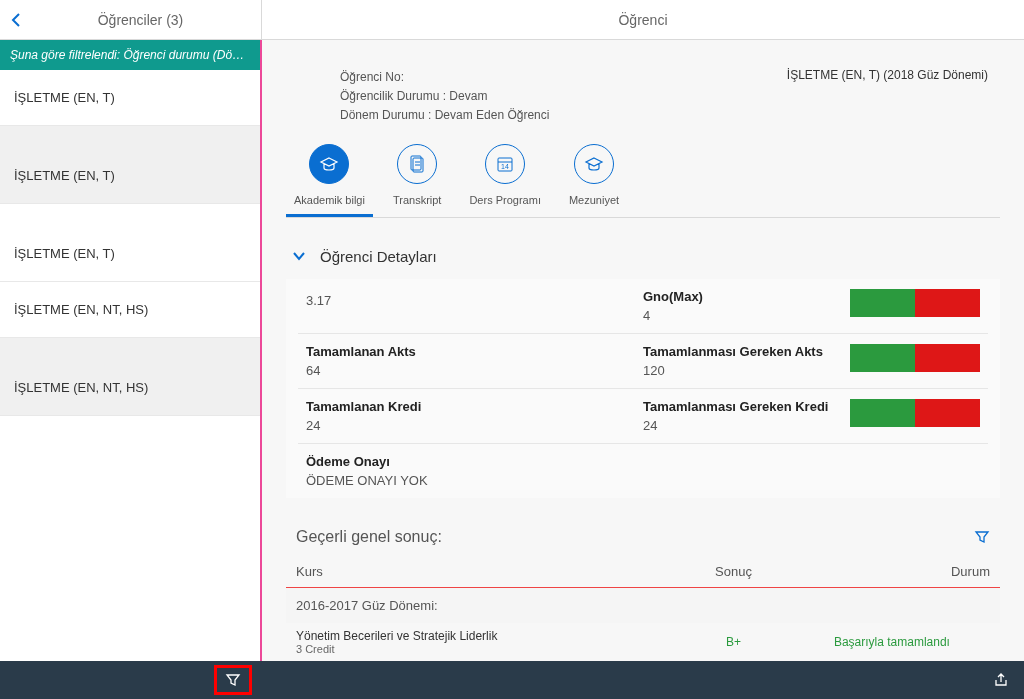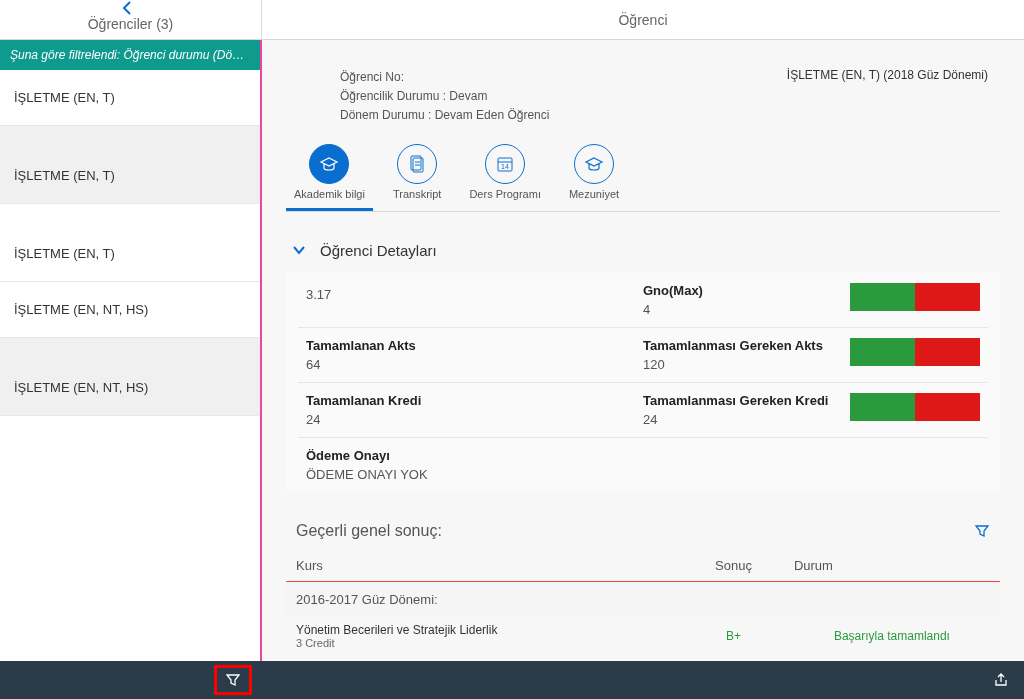--- a/index.html
+++ b/index.html
@@ -1,35 +1,35 @@
 <!DOCTYPE html>
 <html><head>
   <meta charset="utf-8">
   <style>
     * { margin: 0; padding: 0; box-sizing: border-box; font-family: Arial, sans-serif; }
     body { width: 1024px; height: 699px; overflow: hidden; background: #fff; }
     .app { display: flex; flex-direction: column; height: 100%; }
     .header { display: flex; height: 40px; border-bottom: 1px solid #d9d9d9; background: #fff; }
-    .header-left { width: 262px; display: flex; align-items: center; padding: 0 10px; border-right: 1px solid #d9d9d9; flex-direction: column; }
+    .header-left { width: 262px; display: flex; align-items: center; padding: 0 10px; border-right: 1px solid #d9d9d9; }
     .header-right { flex: 1; display: flex; align-items: center; justify-content: center; color: #666; font-size: 14px; }
     .back-btn { color: #0a6ed1; font-size: 18px; cursor: pointer; margin-right: 8px; }
     .header-title { flex: 1; text-align: center; color: #666; font-size: 14px; }
     .body { display: flex; flex: 1; overflow: hidden; }
     .sidebar { width: 262px; border-right: 2px solid #ec4899; display: flex; flex-direction: column; overflow-y: auto; }
     .filter-banner { background: #0f9a8e; color: #fff; font-style: italic; font-size: 12px; padding: 8px 10px; white-space: nowrap; overflow: hidden; text-overflow: ellipsis; }
     .sidebar-item { padding: 20px 14px; font-size: 13px; color: #333; border-bottom: 1px solid #e8e8e8; cursor: pointer; min-height: 54px; display: flex; align-items: flex-end; }
     .sidebar-item.tall { min-height: 78px; }
     .sidebar-item.selected { background: #f0f0f0; }
     .content { flex: 1; background: #f7f7f7; overflow-y: auto; position: relative; }
     .content-inner { padding: 0 24px; }
     .info-header { display: flex; padding: 28px 0 4px 54px; }
     .info-meta { flex: 1; font-size: 12px; color: #555; line-height: 1.6; }
     .info-term { font-size: 12px; color: #333; text-align: right; padding-right: 12px; }
     .tabs { display: flex; gap: 12px; padding: 10px 0 0 0; border-bottom: 1px solid #d9d9d9; }
-    .tab { display: flex; flex-direction: column; align-items: center; padding: 4px 8px 8px 8px; cursor: pointer; color: #555; font-size: 11px; gap: 4px; }
+    .tab { display: flex; flex-direction: column; align-items: center; padding: 4px 8px 8px 8px; cursor: pointer; color: #555; font-size: 11px; gap: 10px; }
     .tab.active { border-bottom: 3px solid #0a6ed1; }
     .tab-icon { width: 40px; height: 40px; border-radius: 50%; border: 1px solid #0a6ed1; display: flex; align-items: center; justify-content: center; color: #0a6ed1; font-size: 18px; }
     .tab.active .tab-icon { background: #0a6ed1; color: #fff; }
     .section { background: #fff; margin-top: 16px; padding: 0; }
     .section-head { display: flex; align-items: center; padding: 14px 6px; font-size: 15px; color: #333; cursor: pointer; }
     .chevron { color: #0a6ed1; margin-right: 14px; font-size: 14px; }
     .details-card { background: #fafafa; padding: 0 12px; margin: 0 0 14px 0; }
     .details-row { display: flex; border-bottom: 1px solid #e6e6e6; padding: 10px 8px; position: relative; }
     .details-row:last-child { border-bottom: none; }
     .details-col { flex: 1; }
@@ -39,21 +39,21 @@
     .ind-box { width: 65px; height: 28px; }
     .ind-green { background: #2b9a3e; }
     .ind-red { background: #de1717; }
     .results-section { margin-top: 20px; padding: 0 0 0 0; }
     .results-head { display: flex; align-items: center; padding: 10px 10px; }
     .results-title { flex: 1; font-size: 16px; color: #555; }
     .filter-icon2 { color: #0a6ed1; cursor: pointer; }
     .results-table-head { display: flex; padding: 8px 10px; font-size: 13px; color: #555; border-bottom: 1px solid #ef4444; }
     .col-course { flex: 2.5; }
     .col-result { flex: 0.8; text-align: center; }
-    .col-status { flex: 1.3; text-align: left; }
+    .col-status { flex: 1.3; text-align: right; }
     .term-row { padding: 10px 10px; font-size: 13px; color: #555; background: #f5f5f5; }
     .course-row { display: flex; padding: 6px 10px; font-size: 12px; align-items: center; }
     .course-name { flex: 2.5; color: #333; }
     .course-sub { color: #666; font-size: 11px; }
     .course-result { flex: 0.8; text-align: center; color: #2b9a3e; }
     .course-status { flex: 1.3; text-align: center; color: #2b9a3e; font-size: 12px; }
     .footer { height: 38px; background: #2a3b4a; display: flex; align-items: center; }
     .footer-left { width: 262px; display: flex; justify-content: flex-end; padding-right: 14px; }
     .footer-filter { color: #fff; cursor: pointer; padding: 4px; }
     .footer-filter-highlight { border: 3px solid #ff0000; padding: 4px 8px; margin-right: -4px; }

